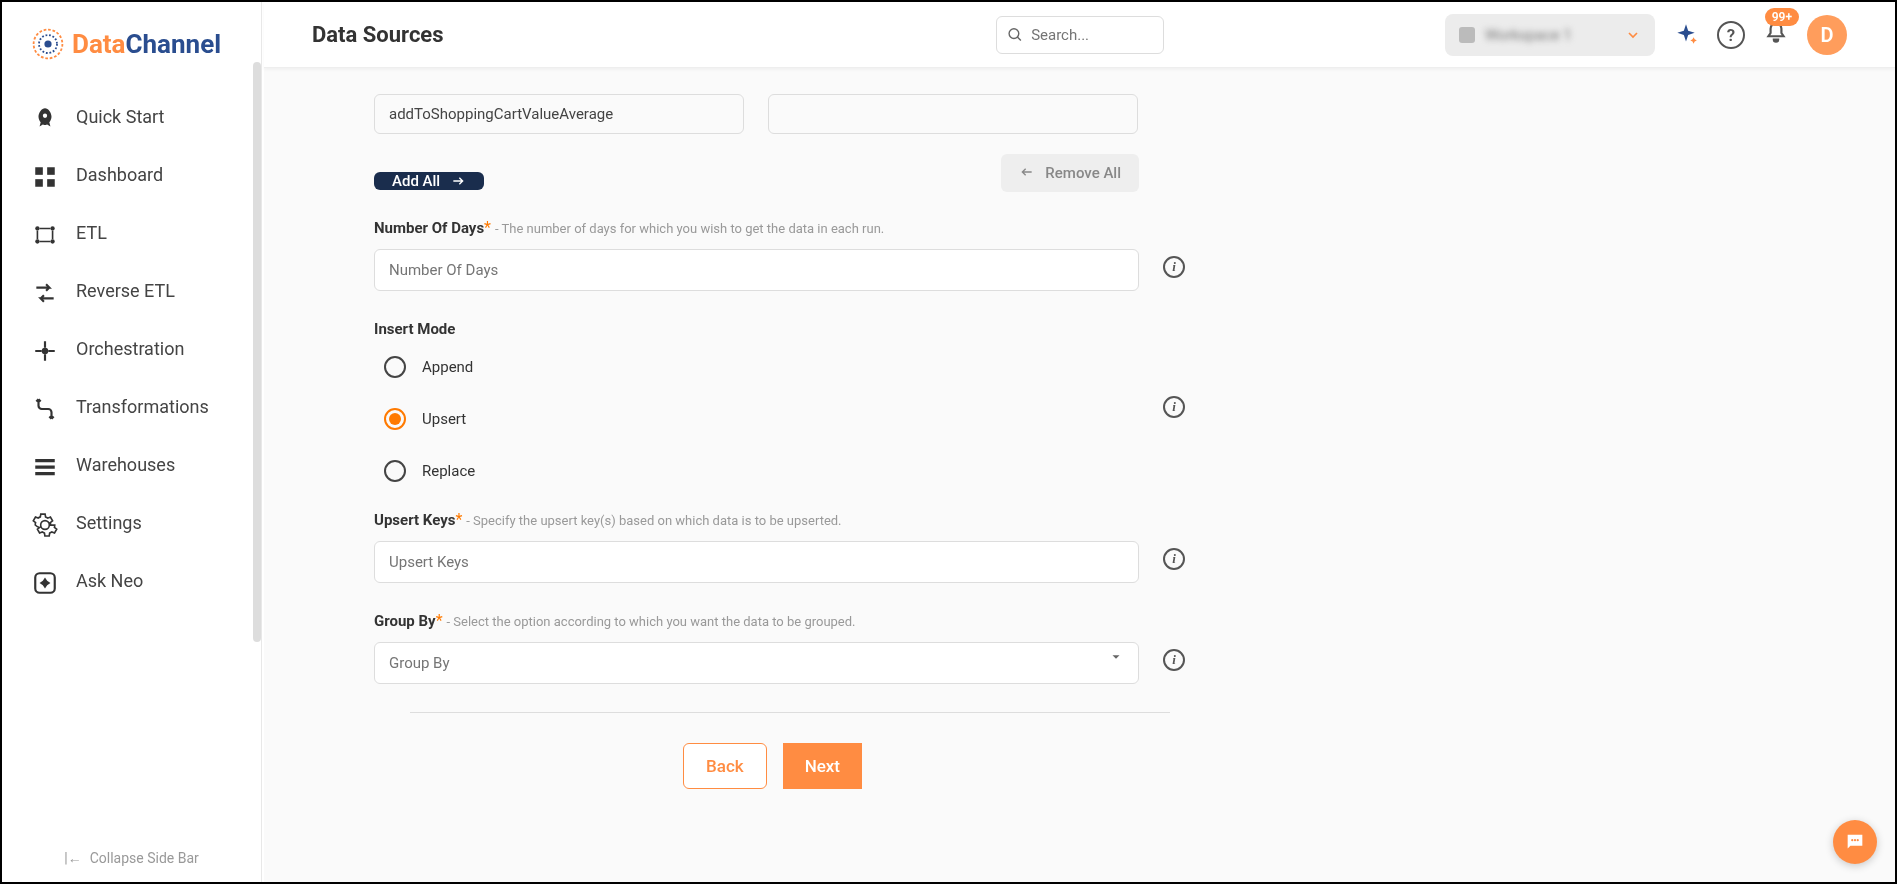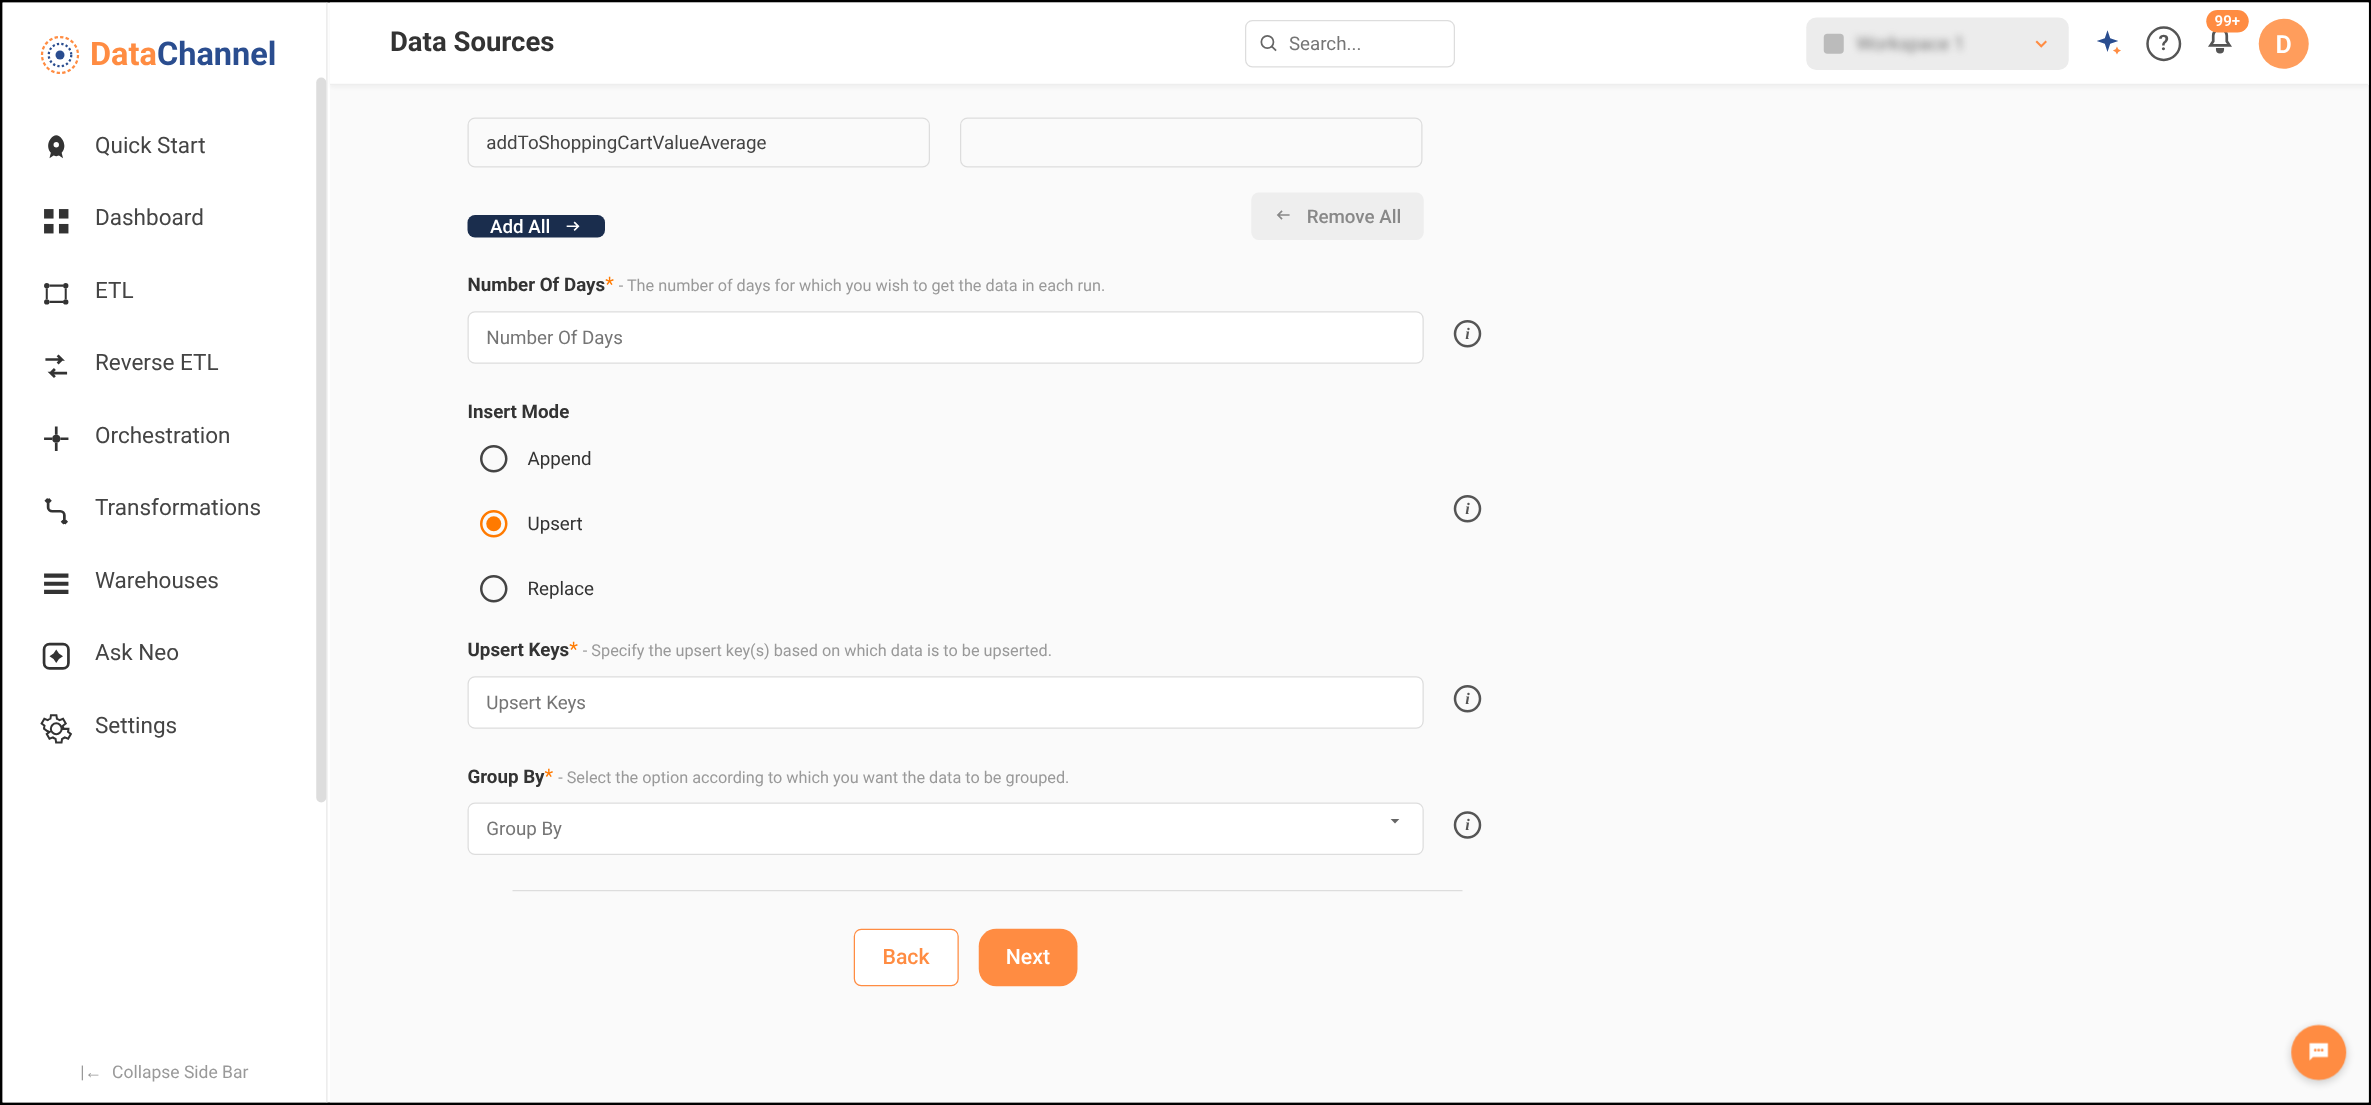--- a/index.html
+++ b/index.html
@@ -67,21 +67,21 @@
 .radio-dot { width:12px; height:12px; background:#ff7a00; border-radius:50%; }
 .radio-label { font-size:15px; color:#333; }
 
 .select-box { position:relative; }
 .select-chevron { position:absolute; right: 16px; top: 50%; transform: translateY(-50%); color:#666; pointer-events:none; }
 
 .divider { width: 760px; border-top: 1px solid #ddd; margin: 10px 0 30px 36px; }
 
 .footer-buttons { display:flex; gap: 16px; justify-content:center; width: 765px; }
 .back-btn { background:#fff; border: 1px solid #ff8c42; color:#ff8c42; border-radius:6px; padding: 12px 22px; font-size:17px; font-weight:500; cursor:pointer;margin-left:32px; }
-.next-btn { background:#ff8c42; border:none; color:#fff; border-radius:14px; padding: 12px 22px; font-size:17px; font-weight:500; cursor:pointer; }
+.next-btn { background:#ff8c42; border:none; color:#fff; border-radius:0; padding: 12px 22px; font-size:17px; font-weight:500; cursor:pointer; }
 
 .chat-bubble { position:fixed; bottom:20px; right:20px; width:44px; height:44px; background:#ff8c42; border-radius:50%; display:flex; align-items:center; justify-content:center; cursor:pointer; box-shadow: 0 2px 8px rgba(0,0,0,0.2); }
 .chat-bubble svg { width:22px; height:22px; fill:#fff; }
 
 .sidebar-scroll { position:absolute; right:0; top:60px; width:8px; height:580px; background:#ddd; border-radius:4px; }
 </style>
 </head>
 <body>
 
 <div class="sidebar">
@@ -157,33 +157,33 @@
       <span class="nav-icon">
           <svg viewBox="0 0 24 24">
             <path d="M3 6h18M3 12h18M3 18h18" stroke="#333" stroke-width="3"></path>
           </svg>
         </span>
       <span class="nav-label">Warehouses</span>
     </div>
     <div class="nav-item">
       <span class="nav-icon">
           <svg viewBox="0 0 24 24">
+            <path d="M12 8a4 4 0 100 8 4 4 0 000-8zm9 4a9 9 0 01-.3 2.3l2.1 1.6-2 3.5-2.5-1a9 9 0 01-2 1.1l-.4 2.6h-4l-.4-2.6a9 9 0 01-2-1.1l-2.5 1-2-3.5 2.1-1.6A9 9 0 013 12c0-.8.1-1.6.3-2.3L1.2 8.1l2-3.5 2.5 1a9 9 0 012-1.1L8.1 2h4l.4 2.6a9 9 0 012 1.1l2.5-1 2 3.5-2.1 1.6c.2.7.3 1.5.3 2.3z" fill="none" stroke="#333" stroke-width="1.5"></path>
+          </svg>
+        </span>
+      <span class="nav-label">Settings</span>
+    </div>
+    <div class="nav-item">
+      <span class="nav-icon">
+          <svg viewBox="0 0 24 24">
             <rect x="3" y="3" width="18" height="18" rx="4" fill="none" stroke="#333" stroke-width="2"></rect>
             <path d="M12 7l2 3 3 2-3 2-2 3-2-3-3-2 3-2z" fill="#333"></path>
           </svg>
         </span>
       <span class="nav-label">Ask Neo</span>
-    </div>
-    <div class="nav-item">
-      <span class="nav-icon">
-          <svg viewBox="0 0 24 24">
-            <path d="M12 8a4 4 0 100 8 4 4 0 000-8zm9 4a9 9 0 01-.3 2.3l2.1 1.6-2 3.5-2.5-1a9 9 0 01-2 1.1l-.4 2.6h-4l-.4-2.6a9 9 0 01-2-1.1l-2.5 1-2-3.5 2.1-1.6A9 9 0 013 12c0-.8.1-1.6.3-2.3L1.2 8.1l2-3.5 2.5 1a9 9 0 012-1.1L8.1 2h4l.4 2.6a9 9 0 012 1.1l2.5-1 2 3.5-2.1 1.6c.2.7.3 1.5.3 2.3z" fill="none" stroke="#333" stroke-width="1.5"></path>
-          </svg>
-        </span>
-      <span class="nav-label">Settings</span>
     </div>
   </div>
 
   <div class="sidebar-scroll"></div>
 
 
   <div class="collapse-bar">
     <span>|←</span>
     <span>Collapse Side Bar</span>
   </div>

